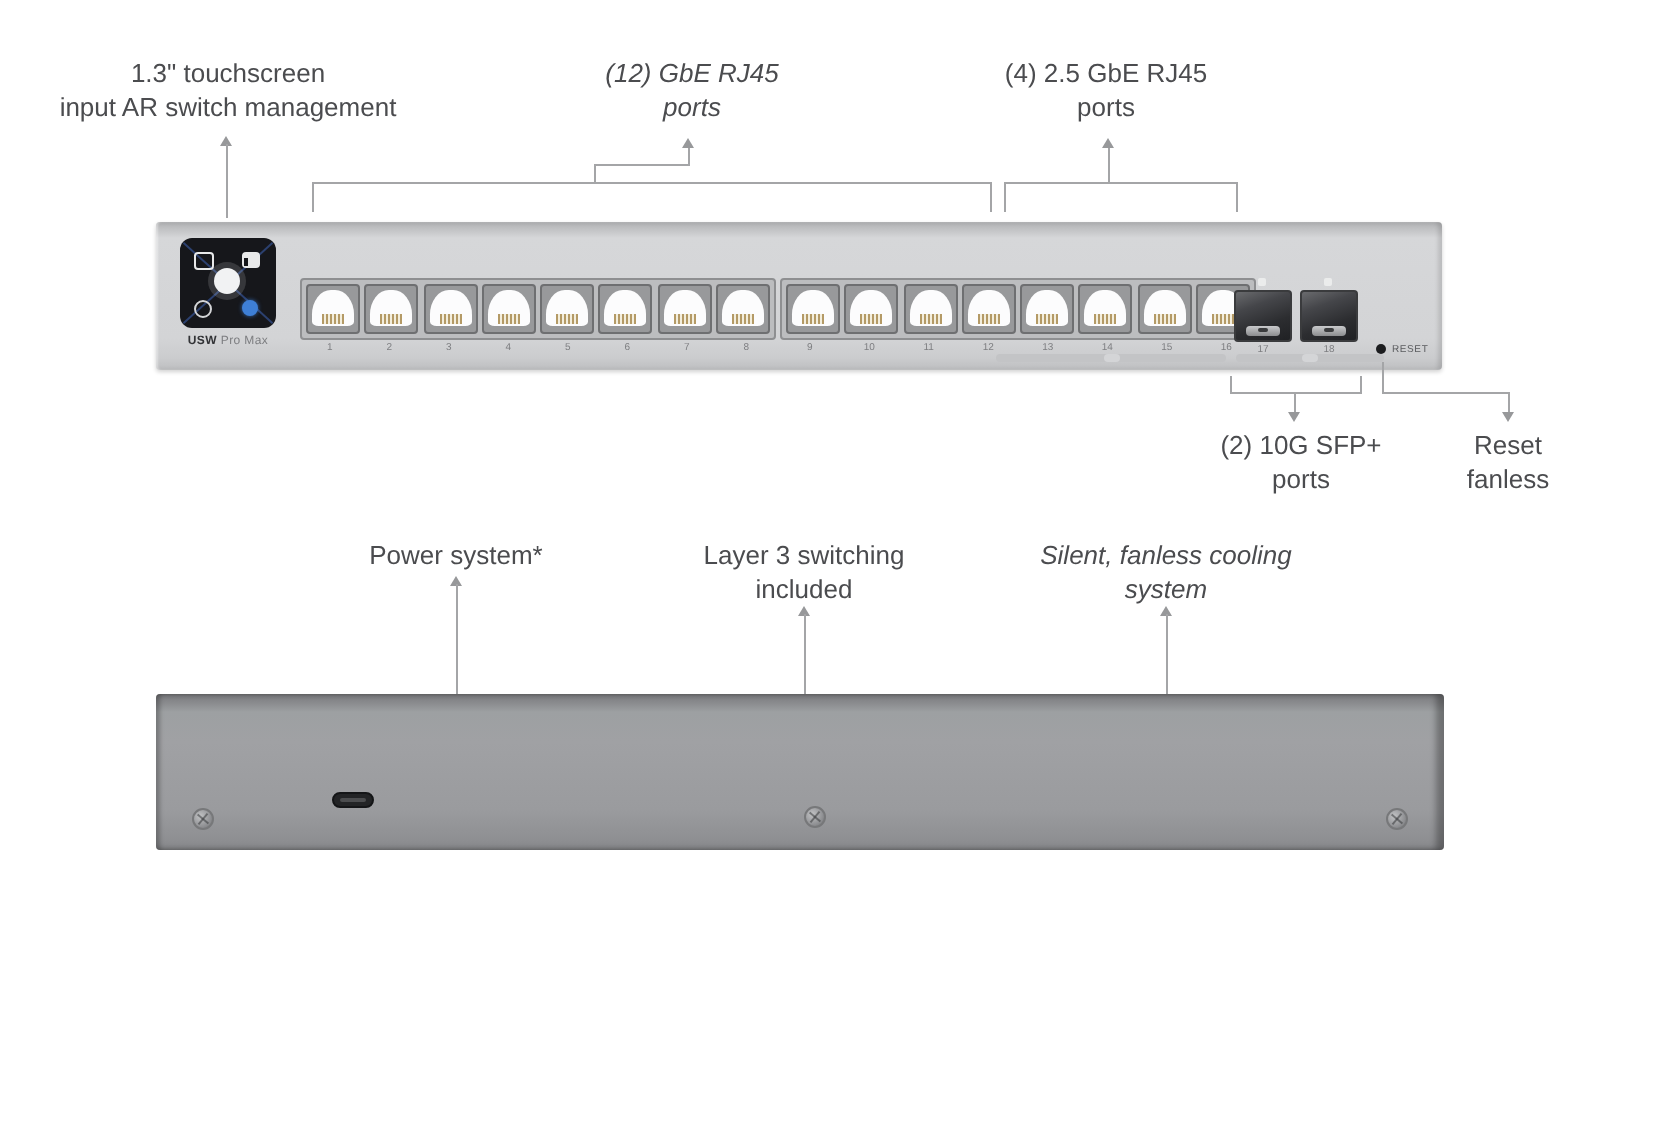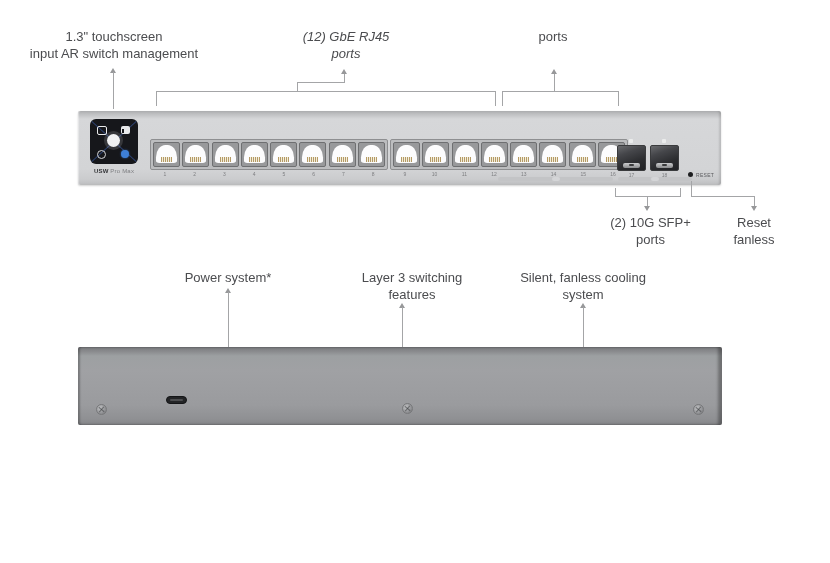--- a/index.html
+++ b/index.html
@@ -69,20 +69,21 @@
 
   <div class="callout" style="left:23px;top:28px;width:182px;">
     <div>1.3" touchscreen</div>
     <div>input AR switch management</div>
   </div>
   <div class="callout" style="left:286px;top:28px;width:120px;font-style:italic;">
     <div>(12) GbE RJ45</div>
     <div>ports</div>
   </div>
   <div class="callout" style="left:493px;top:28px;width:120px;">
+    <div>(4) 2.5 GbE RJ45</div>
     <div>ports</div>
   </div>
 
   <div class="arw-up" style="left:110px;top:68px;"></div>
   <div class="ln" style="left:113px;top:72px;width:1px;height:37px;"></div>
 
   <div class="ln" style="left:156px;top:91px;width:340px;height:1px;"></div>
   <div class="ln" style="left:156px;top:91px;width:1px;height:15px;"></div>
   <div class="ln" style="left:495px;top:91px;width:1px;height:15px;"></div>
   <div class="ln" style="left:297px;top:82px;width:1px;height:10px;"></div>
@@ -249,28 +250,28 @@
     <div>Reset</div>
     <div>fanless</div>
   </div>
 
   <div class="callout" style="left:148px;top:269px;width:160px;">
     <div>Power system*</div>
   </div>
   <div class="arw-up" style="left:225px;top:288px;"></div>
   <div class="ln" style="left:228px;top:292px;width:1px;height:55px;"></div>
 
-  <div class="callout" style="left:332px;top:269px;width:160px;">
+  <div class="callout" style="left:322px;top:269px;width:160px;">
     <div>Layer 3 switching</div>
-    <div>features</div>
+    <div>included</div>
   </div>
   <div class="arw-up" style="left:399px;top:303px;"></div>
   <div class="ln" style="left:402px;top:307px;width:1px;height:40px;"></div>
 
-  <div class="callout" style="left:498px;top:269px;width:170px;">
+  <div class="callout" style="left:498px;top:269px;width:170px;font-style:italic;">
     <div>Silent, fanless cooling</div>
     <div>system</div>
   </div>
   <div class="arw-up" style="left:580px;top:303px;"></div>
   <div class="ln" style="left:583px;top:307px;width:1px;height:40px;"></div>
 
   <div class="rear">
     <div class="usbc">
         <i></i>
       </div>

